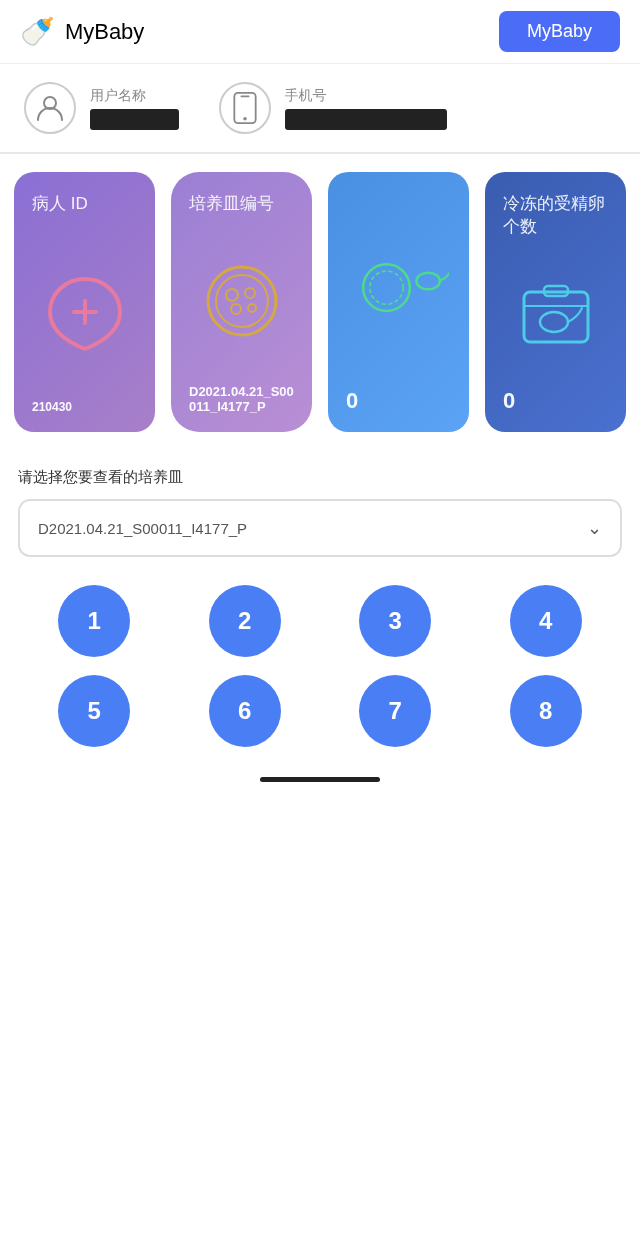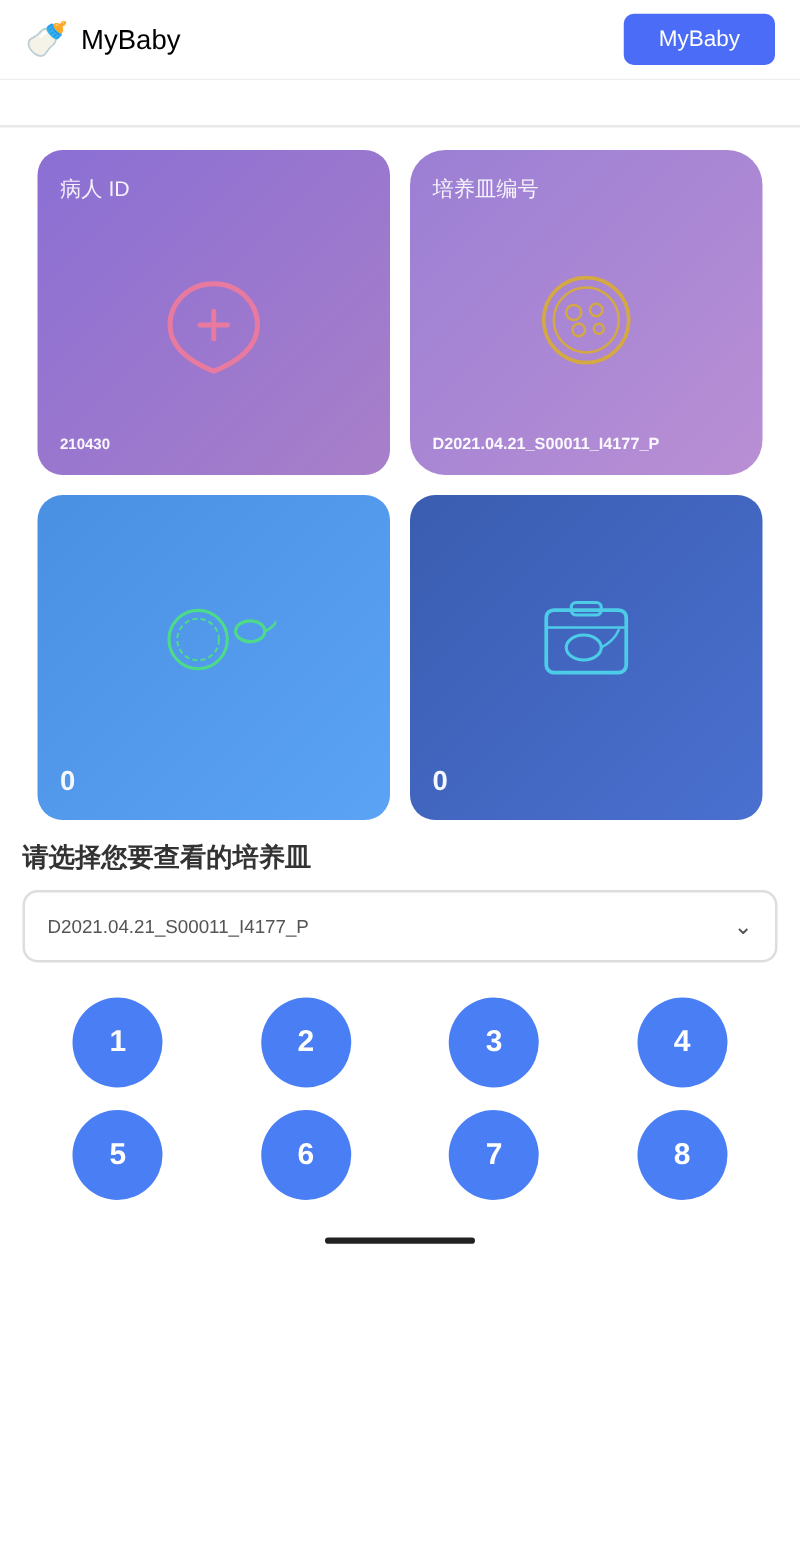--- a/index.html
+++ b/index.html
@@ -95,24 +95,24 @@
     
     .divider {
       height: 2px;
       background: #e8e8e8;
       margin: 0 0 18px 0;
     }
 
     
     .cards-grid {
       display: grid;
-      grid-template-columns: 1fr 1fr;
+      grid-template-columns: 1fr 1fr 1fr 1fr;
       gap: 16px;
-      padding: 0 30px;
-      margin-bottom: 16px;
+      padding: 0 14px;
+      margin-bottom: 36px;
     }
 
     .card {
       border-radius: 20px;
       padding: 20px 18px 18px 18px;
       display: flex;
       flex-direction: column;
       min-height: 260px;
       position: relative;
     }
@@ -153,24 +153,24 @@
     }
 
     
     .card-svg {
       width: 100px;
       height: 100px;
     }
 
     
     .section-label {
-      font-size: 21px;
+      font-size: 15px;
       color: #333;
       padding: 0 12px 12px 18px;
-      font-weight: 700;
+      font-weight: 400;
     }
 
     
     .dropdown-wrap {
       margin: 0 18px 28px 18px;
     }
     .dropdown {
       width: 100%;
       border: 2px solid #ddd;
       border-radius: 12px;
@@ -229,20 +229,45 @@
 
 <header class="header">
   <div class="logo-area">
     <span class="logo-icon">🍼</span>
     <span class="logo-text">MyBaby</span>
   </div>
   <button class="lang-btn">MyBaby</button>
 </header>
 
 <div class="user-bar">
+  <div class="user-info-item">
+    <div class="user-icon-wrap">
+      <svg width="32" height="32" viewBox="0 0 32 32" fill="none">
+        <circle cx="16" cy="11" r="6" stroke="#888" stroke-width="2"></circle>
+        <path d="M4 28c0-6.627 5.373-12 12-12s12 5.373 12 12" stroke="#888" stroke-width="2" stroke-linecap="round"></path>
+      </svg>
+    </div>
+    <div class="user-info-text">
+      <span class="user-label">用户名称</span>
+      <span class="user-value masked">██████</span>
+    </div>
+  </div>
+  <div class="user-info-item">
+    <div class="user-icon-wrap">
+      <svg width="28" height="32" viewBox="0 0 28 36" fill="none">
+        <rect x="2" y="1" width="24" height="34" rx="4" stroke="#888" stroke-width="2"></rect>
+        <line x1="10" y1="5" x2="18" y2="5" stroke="#888" stroke-width="2" stroke-linecap="round"></line>
+        <circle cx="14" cy="30" r="2" fill="#888"></circle>
+      </svg>
+    </div>
+    <div class="user-info-text">
+      <span class="user-label">手机号</span>
+      <span class="user-value masked">███████████</span>
+    </div>
+  </div>
 </div>
 
 <div class="divider"></div>
 
 <div class="cards-grid">
 
   <div class="card card-patient">
     <span class="card-title">病人 ID</span>
     <div class="card-icon-area">
       <svg class="card-svg" viewBox="0 0 100 100" fill="none">
@@ -277,20 +302,21 @@
         <circle cx="45" cy="52" r="20" stroke="#4dda8a" stroke-width="2" fill="none" stroke-dasharray="5 3"></circle>
 
         <ellipse cx="95" cy="44" rx="14" ry="10" stroke="#4dda8a" stroke-width="3" fill="none"></ellipse>
         <path d="M109 44 Q118 40 122 32" stroke="#4dda8a" stroke-width="2.5" fill="none" stroke-linecap="round"></path>
       </svg>
     </div>
     <span class="card-value" style="font-size:22px;">0</span>
   </div>
 
   <div class="card card-frozen">
+    <span class="card-title">冷冻的受精卵个数</span>
     <div class="card-icon-area">
       <svg class="card-svg" viewBox="0 0 100 100" fill="none">
 
         <rect x="18" y="28" width="64" height="50" rx="6" stroke="#4dcce8" stroke-width="3" fill="none"></rect>
 
         <ellipse cx="48" cy="58" rx="14" ry="10" stroke="#4dcce8" stroke-width="2.5" fill="none"></ellipse>
         <path d="M62 58 Q72 53 76 44" stroke="#4dcce8" stroke-width="2" fill="none" stroke-linecap="round"></path>
 
         <line x1="18" y1="42" x2="82" y2="42" stroke="#4dcce8" stroke-width="2"></line>
 

